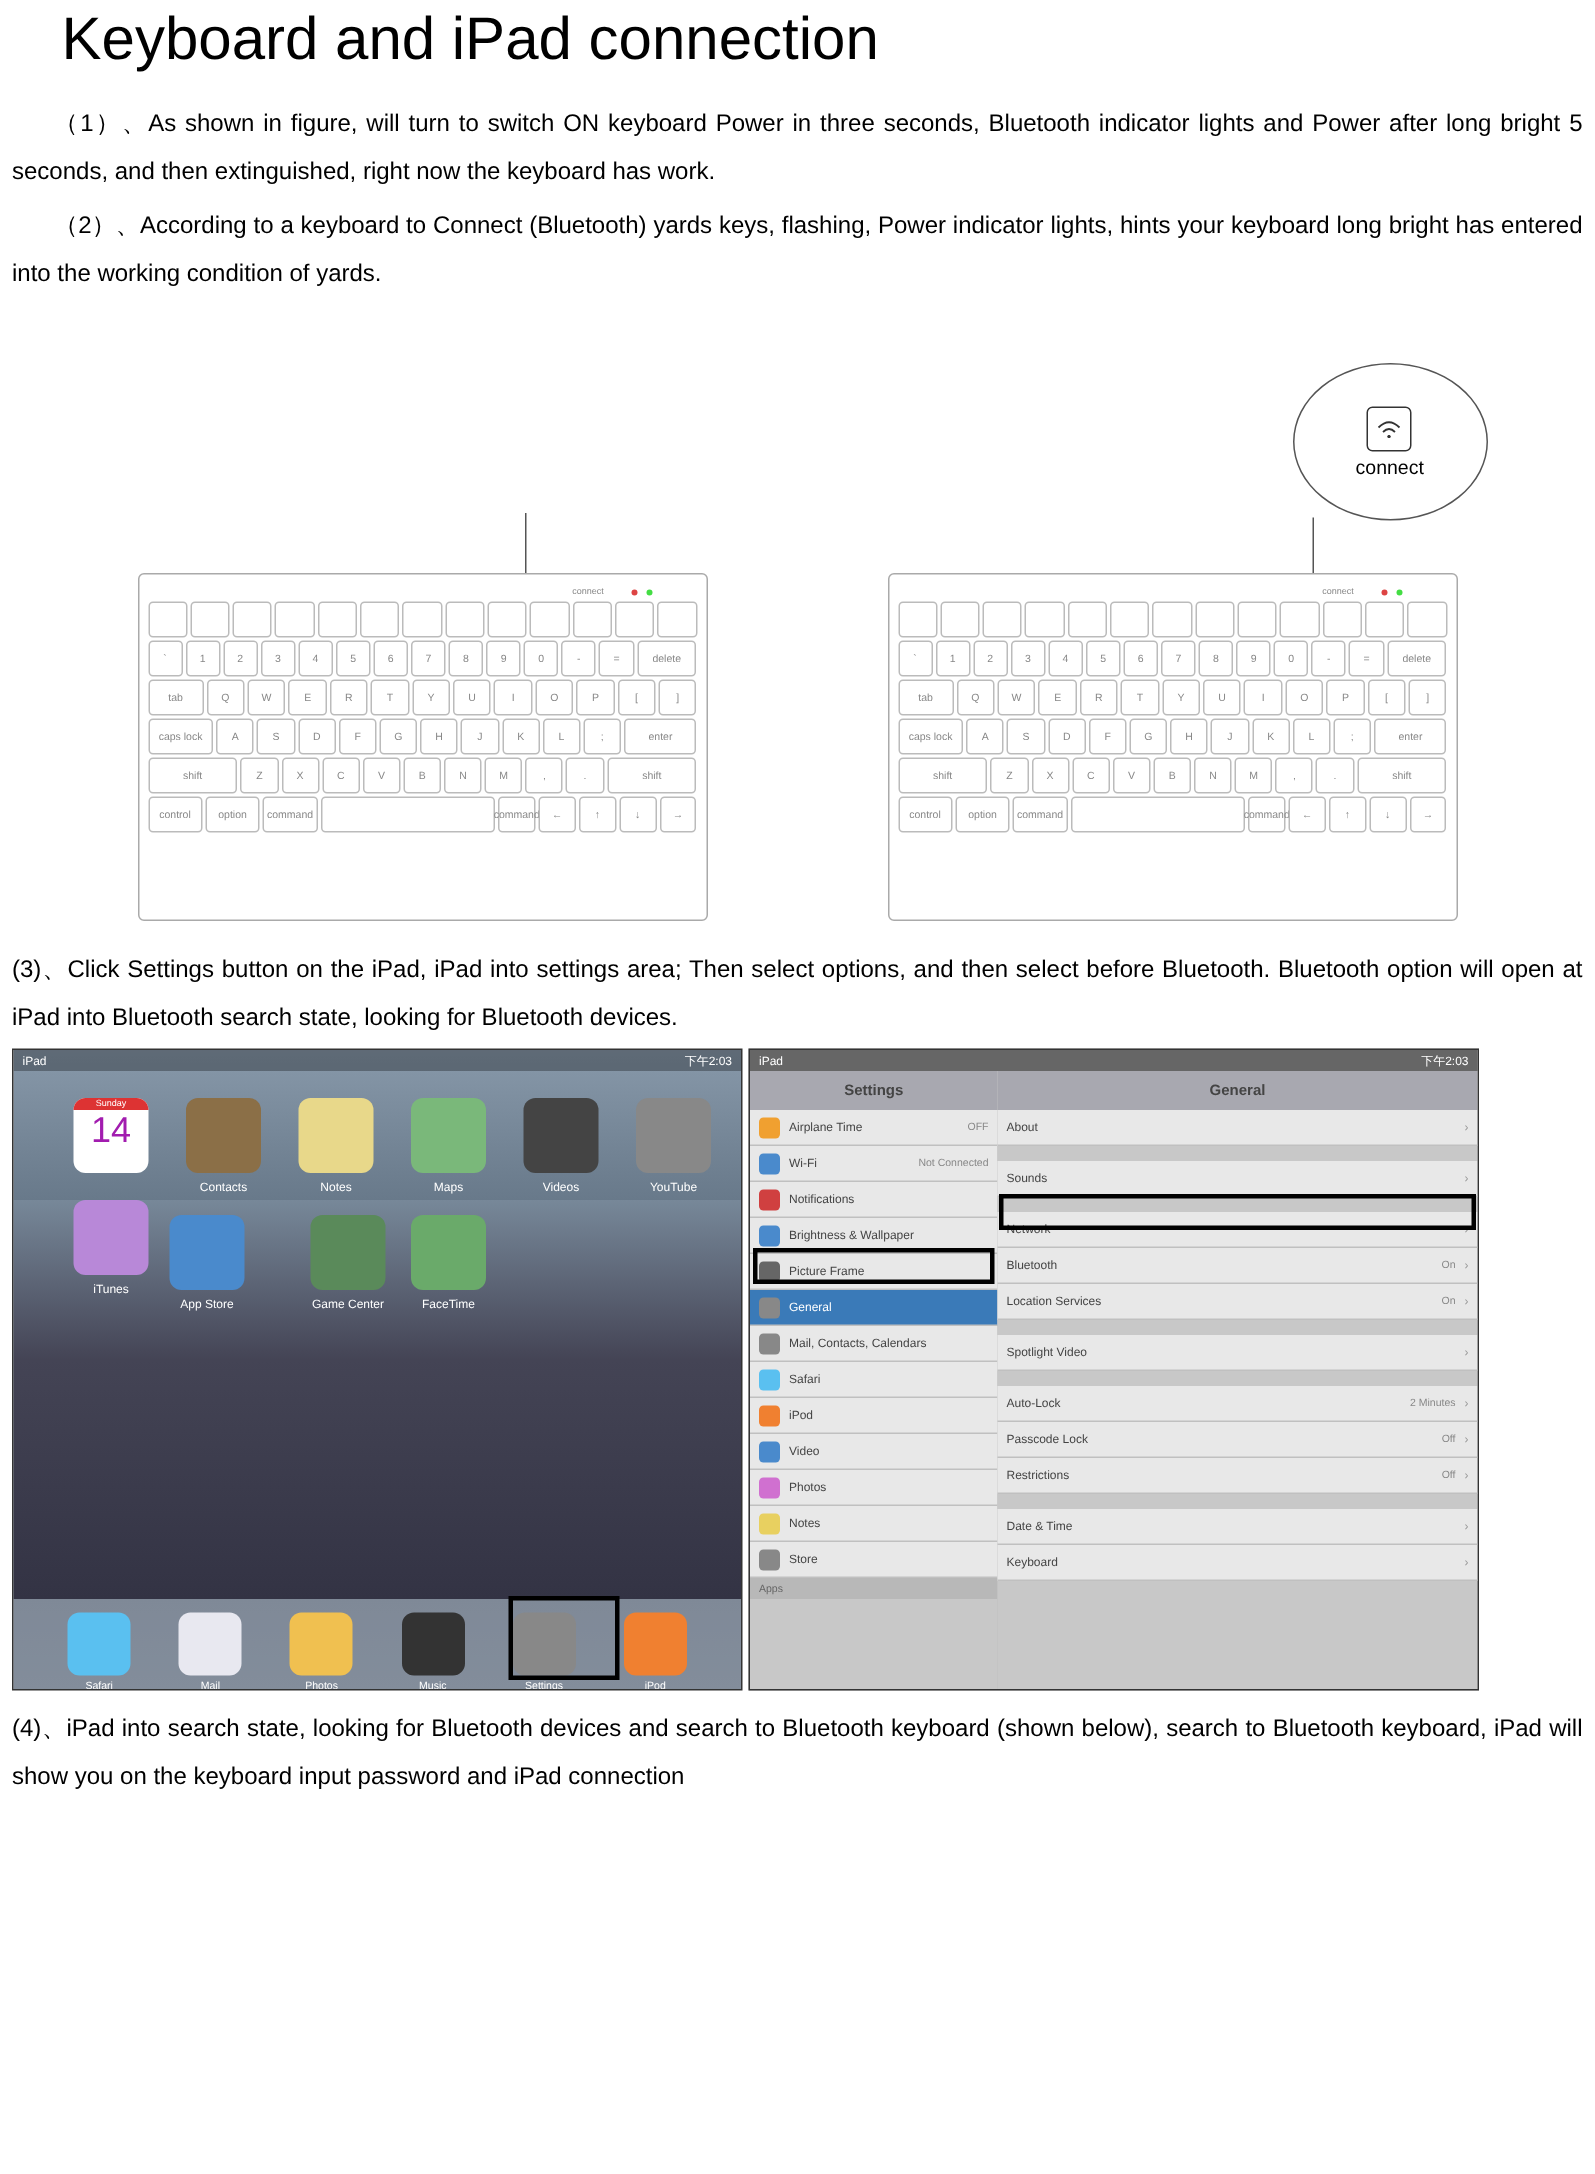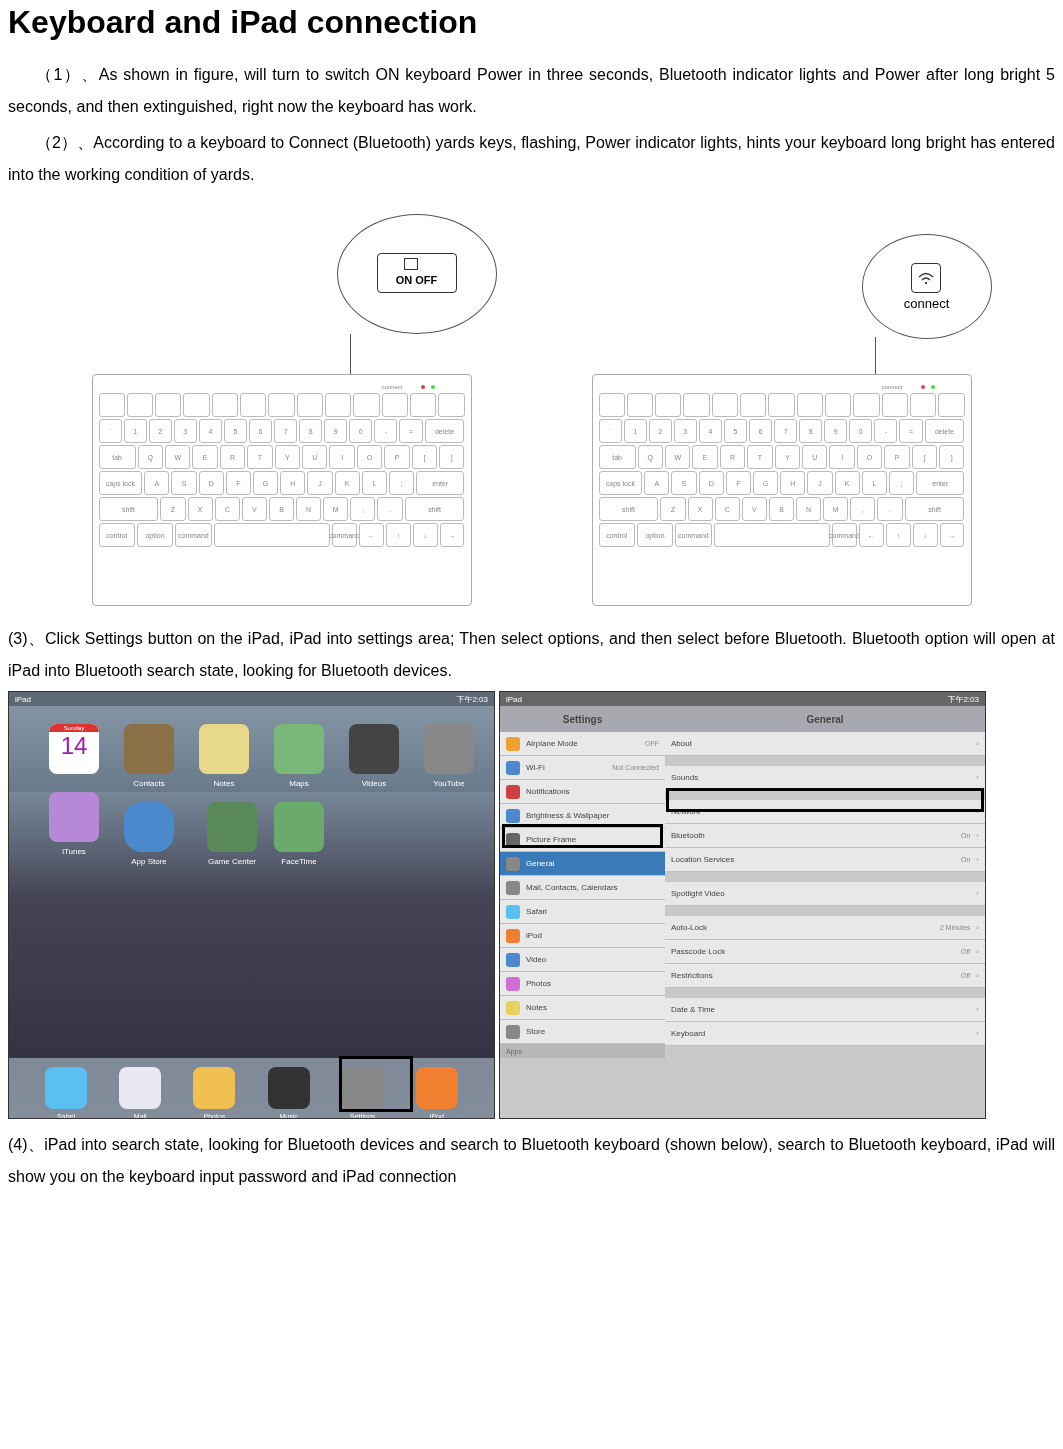--- a/index.html
+++ b/index.html
@@ -8,24 +8,25 @@
       padding: 0;
     }
     body {
       font-family: Arial, sans-serif;
       width: 1063px;
       background: #fff;
       color: #000;
       padding: 0 8px;
     }
     .title {
-      font-size: 32px;
-      font-weight: bold;
+      font-size: 40px;
+      font-weight: normal;
       margin-bottom: 18px;
       margin-top: 4px;
+      margin-left: 33px;
     }
     .para {
       font-size: 16px;
       line-height: 2.0;
       text-align: justify;
       margin-bottom: 4px;
     }
     .para.indented {
       text-indent: 28px;
     }
@@ -365,25 +366,20 @@
 <body>
 
 <h1 class="title">Keyboard and iPad connection</h1>
 
 <p class="para indented">（1）、As shown in figure, will turn to switch ON keyboard Power in three seconds, Bluetooth indicator lights and Power after long bright 5 seconds, and then extinguished, right now the keyboard has work.</p>
 
 <p class="para indented">（2）、According to a keyboard to Connect (Bluetooth) yards keys, flashing, Power indicator lights, hints your keyboard long bright has entered into the working condition of yards.</p>
 
 <div class="figure-row">
   <div class="keyboard-figure">
-    <div class="callout-bubble bubble-left">
-      <div class="onoff-switch">
-        <span class="onoff-label">ON  OFF</span>
-      </div>
-    </div>
     <div class="callout-line line-left"></div>
     <div class="keyboard-body">
         <div class="kb-toprow">
           <span>connect</span>
           <span class="kb-lights">
             <span class="kb-light red"></span>
             <span class="kb-light green"></span>
           </span>
         </div>
         <div class="kb-row">
@@ -609,21 +605,21 @@
         </div>
         <div class="app-icon" style="background: rgb(68, 68, 68); top: 32px; left: 340px;">
           <span class="app-label">Videos</span>
         </div>
         <div class="app-icon" style="background: rgb(136, 136, 136); top: 32px; left: 415px;">
           <span class="app-label">YouTube</span>
         </div>
         <div class="app-icon" style="background: rgb(184, 136, 216); top: 100px; left: 40px;">
           <span class="app-label">iTunes</span>
         </div>
-        <div class="app-icon" style="background: rgb(74, 138, 204); top: 110px; left: 115px; border-radius: 18px;">
+        <div class="app-icon" style="background: rgb(74, 138, 204); top: 110px; left: 104px;">
           <span class="app-label">App Store</span>
         </div>
         <div class="app-icon" style="background: rgb(90, 138, 90); top: 110px; left: 198px;">
           <span class="app-label">Game Center</span>
         </div>
         <div class="app-icon" style="background: rgb(106, 170, 106); top: 110px; left: 265px;">
           <span class="app-label">FaceTime</span>
         </div>
       </div>
     <div class="dock" id="dock">
@@ -653,21 +649,21 @@
     <div class="ipad-statusbar" style="background:#666;">
       <span>iPad</span>
       <span>下午2:03</span>
     </div>
     <div class="settings-columns">
       <div class="settings-left">
         <div class="settings-header">Settings</div>
         <div id="settings-left-items">
             <div class="settings-item">
               <div class="settings-icon-sq" style="background: rgb(240, 160, 48);"></div>
-              <span>Airplane Mode</span>
+              <span>Airplane Time</span>
               <span class="val">OFF</span>
             </div>
             <div class="settings-item">
               <div class="settings-icon-sq" style="background: rgb(74, 138, 204);"></div>
               <span>Wi-Fi</span>
               <span class="val">Not Connected</span>
             </div>
             <div class="settings-item">
               <div class="settings-icon-sq" style="background: rgb(208, 64, 64);"></div>
               <span>Notifications</span>

